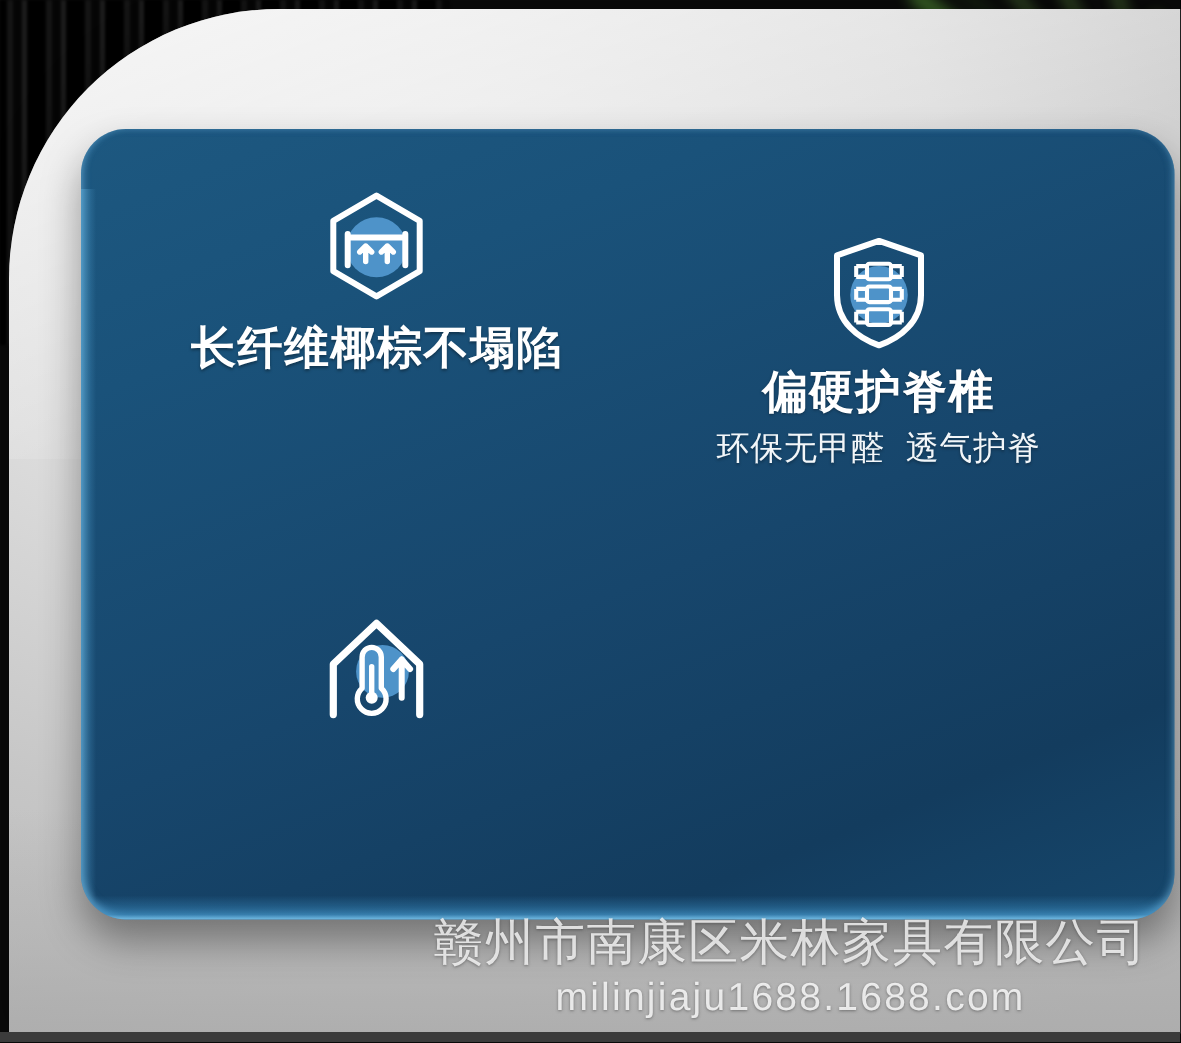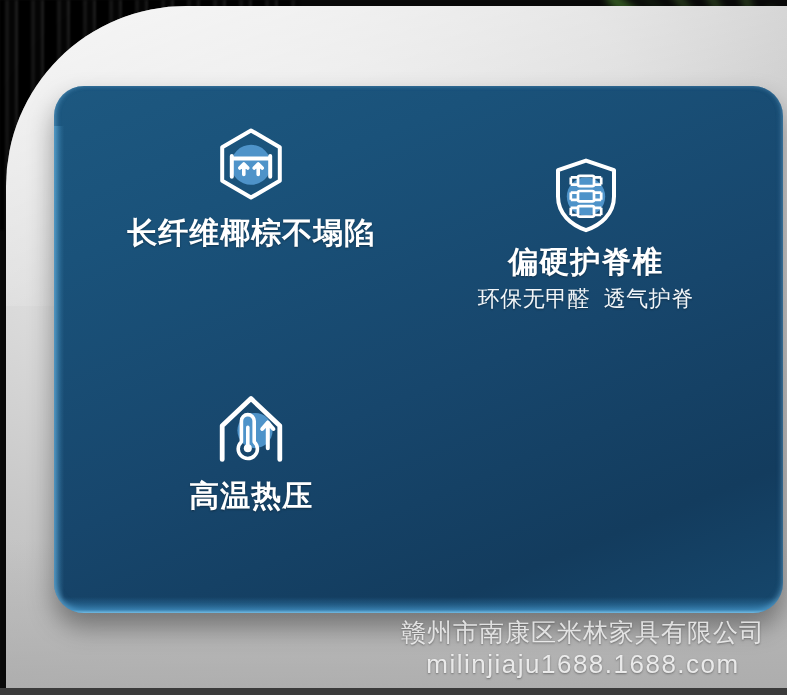--- a/index.html
+++ b/index.html
@@ -157,21 +157,21 @@
     bottom: 14px;
     text-align: center;
     pointer-events: none;
   }
   .wm-line {
     color: rgba(255,255,255,0.78);
     text-shadow: 0 1px 2px rgba(60,60,60,0.55);
     line-height: 1.26;
     white-space: nowrap;
   }
-  .wm-cn { font-size: 25px; letter-spacing: 1px; }
+  .wm-cn { font-size: 33px; letter-spacing: 1px; }
   .wm-url {
     font-size: 26px;
     letter-spacing: 1.5px;
     color: rgba(250,250,250,0.86);
   }
 </style>
 </head>
 <body>
 
 <div id="stage">
@@ -255,21 +255,20 @@
 
       <div class="feature row2">
         <svg class="f-icon" viewBox="0 0 100 100">
           <circle cx="55" cy="52" r="22" fill="#4e93c9"></circle>
           <path d="M14 88 L14 46 L50 12 L86 46 L86 88" fill="none" stroke="#ffffff" stroke-width="6" stroke-linecap="round" stroke-linejoin="round"></path>
           <path d="M38 40 a8 8 0 0 1 16 0 L54 66 a12 12 0 1 1 -16 0 Z" fill="none" stroke="#ffffff" stroke-width="4.5" stroke-linejoin="round"></path>
           <circle cx="46" cy="74" r="5" fill="#ffffff"></circle>
           <path d="M46 74 L46 48" stroke="#ffffff" stroke-width="4.5" stroke-linecap="round"></path>
           <path d="M71 74 L71 42 M71 42 L64 50 M71 42 L78 50" fill="none" stroke="#ffffff" stroke-width="5" stroke-linecap="round" stroke-linejoin="round"></path>
         </svg>
-        <div class="f-title">高温热压</div>
       </div>
 
     </div>
   </div>
 
   <div class="watermark">
     <div class="wm-line wm-cn">赣州市南康区米林家具有限公司</div>
     <div class="wm-line wm-url">milinjiaju1688.1688.com</div>
   </div>
 

